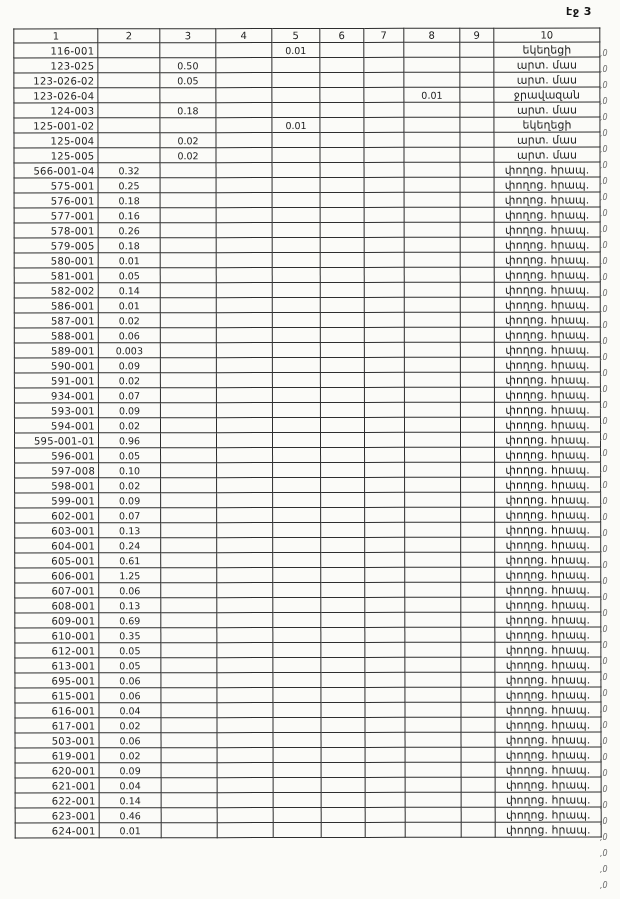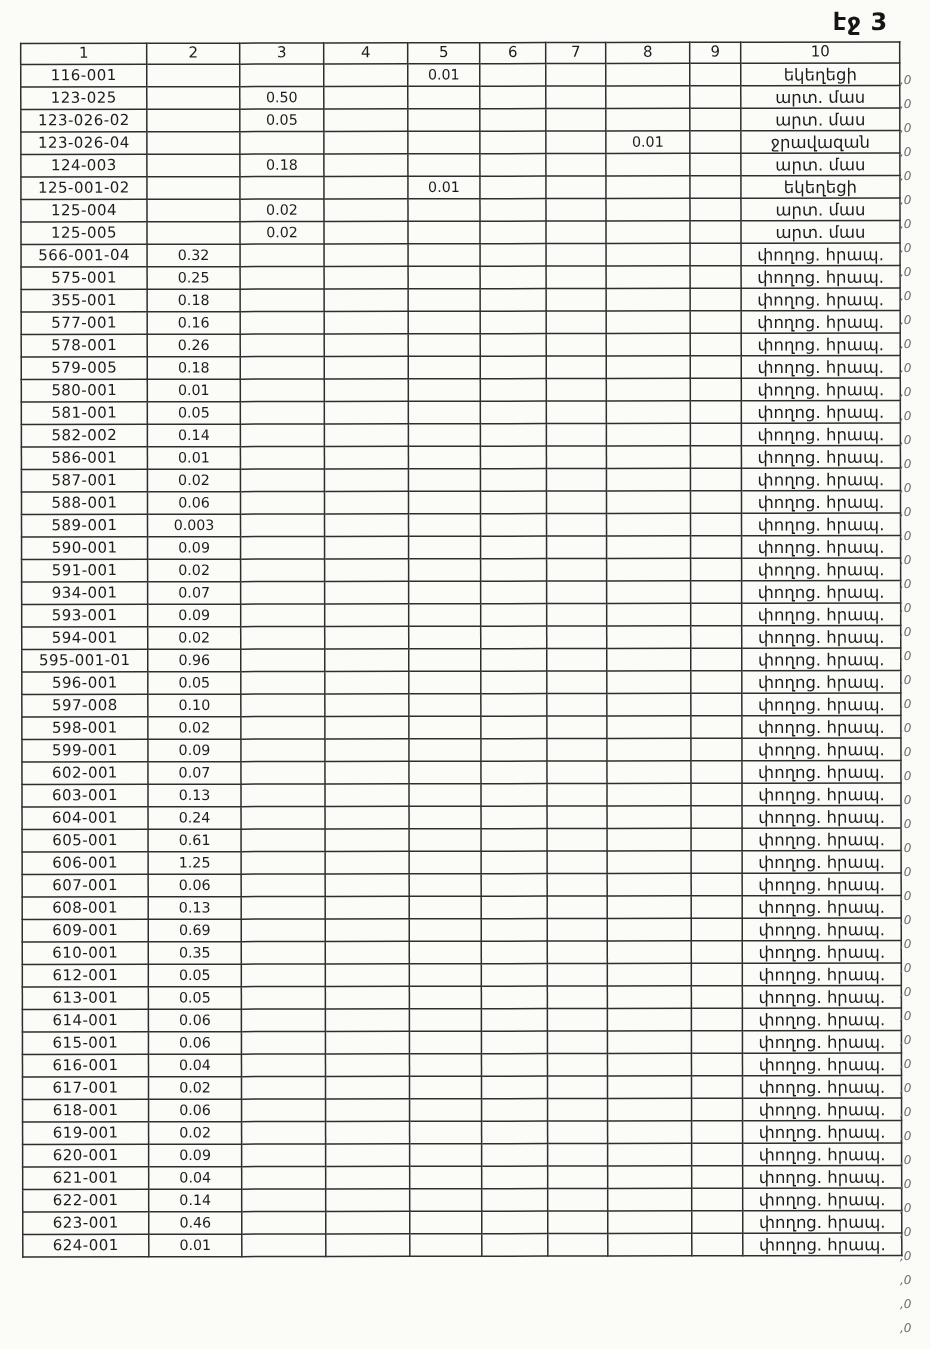--- a/index.html
+++ b/index.html
@@ -8,21 +8,21 @@
     background: #fbfbf8;
     font-family: "DejaVu Sans", sans-serif;
     color: #1c1c1c;
     overflow: hidden;
     position: relative;
   }
   .page { position: absolute; inset: 0; }
   .page-label {
     position: absolute;
     top: 5px; right: 28px;
-    font-size: 16px;
+    font-size: 11px;
     font-weight: bold;
     color: #151515;
     letter-spacing: 0.5px;
   }
   table.doc-table {
     position: absolute;
     left: 14px; top: 28px;
     width: 586px;
     border-collapse: collapse;
     table-layout: fixed;
@@ -46,21 +46,21 @@
     overflow: hidden;
     color: #1d1d1d;
   }
   thead th {
     height: 14px;
     font-weight: normal;
     text-align: center;
     font-size: 10px;
   }
   tbody tr { height: 15px; }
-  td.c1 { text-align: center; font-size: 10px; letter-spacing: 0.3px; }
+  td.c1 { text-align: right; font-size: 10px; letter-spacing: 0.3px; }
   td.c2, td.c3, td.c4, td.c5, td.c6, td.c7, td.c8, td.c9 { text-align: center; }
   td.c10 { text-align: center; font-size: 11px; }
   .margin-marks {
     position: absolute;
     top: 44px; right: 2px;
     width: 18px;
     display: flex;
     flex-direction: column;
   }
   .margin-marks .mark {
@@ -221,21 +221,21 @@
           <td class="c3"></td>
           <td class="c4"></td>
           <td class="c5"></td>
           <td class="c6"></td>
           <td class="c7"></td>
           <td class="c8"></td>
           <td class="c9"></td>
           <td class="c10">փողոց. հրապ.</td>
         </tr>
         <tr>
-          <td class="c1">355-001</td>
+          <td class="c1">576-001</td>
           <td class="c2">0.18</td>
           <td class="c3"></td>
           <td class="c4"></td>
           <td class="c5"></td>
           <td class="c6"></td>
           <td class="c7"></td>
           <td class="c8"></td>
           <td class="c9"></td>
           <td class="c10">փողոց. հրապ.</td>
         </tr>
@@ -605,21 +605,21 @@
           <td class="c3"></td>
           <td class="c4"></td>
           <td class="c5"></td>
           <td class="c6"></td>
           <td class="c7"></td>
           <td class="c8"></td>
           <td class="c9"></td>
           <td class="c10">փողոց. հրապ.</td>
         </tr>
         <tr>
-          <td class="c1">614-001</td>
+          <td class="c1">695-001</td>
           <td class="c2">0.06</td>
           <td class="c3"></td>
           <td class="c4"></td>
           <td class="c5"></td>
           <td class="c6"></td>
           <td class="c7"></td>
           <td class="c8"></td>
           <td class="c9"></td>
           <td class="c10">փողոց. հրապ.</td>
         </tr>
@@ -653,21 +653,21 @@
           <td class="c3"></td>
           <td class="c4"></td>
           <td class="c5"></td>
           <td class="c6"></td>
           <td class="c7"></td>
           <td class="c8"></td>
           <td class="c9"></td>
           <td class="c10">փողոց. հրապ.</td>
         </tr>
         <tr>
-          <td class="c1">618-001</td>
+          <td class="c1">503-001</td>
           <td class="c2">0.06</td>
           <td class="c3"></td>
           <td class="c4"></td>
           <td class="c5"></td>
           <td class="c6"></td>
           <td class="c7"></td>
           <td class="c8"></td>
           <td class="c9"></td>
           <td class="c10">փողոց. հրապ.</td>
         </tr>

